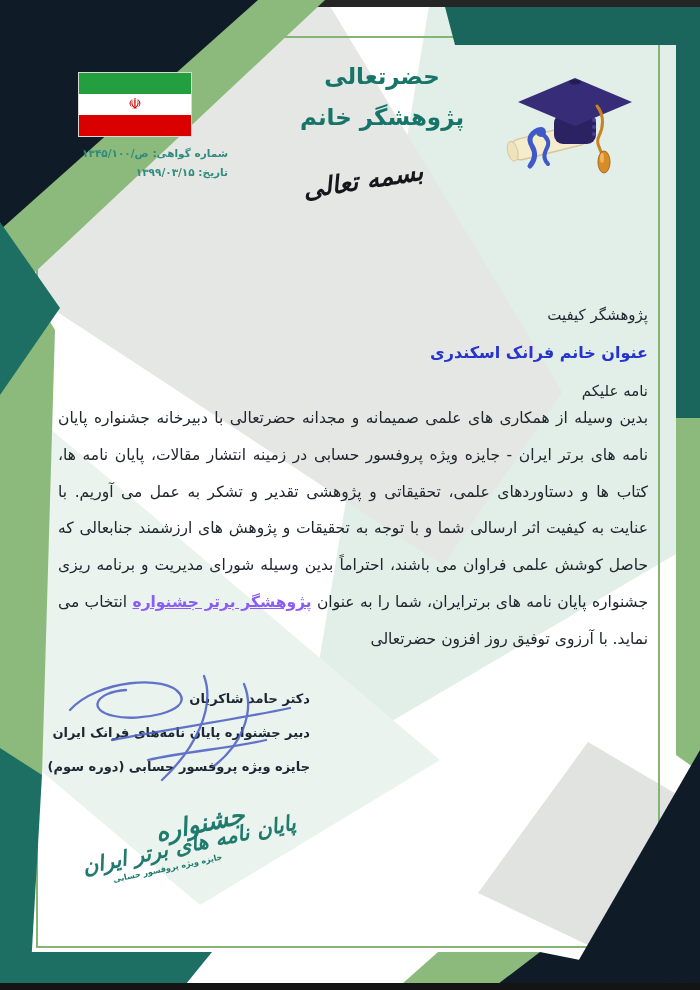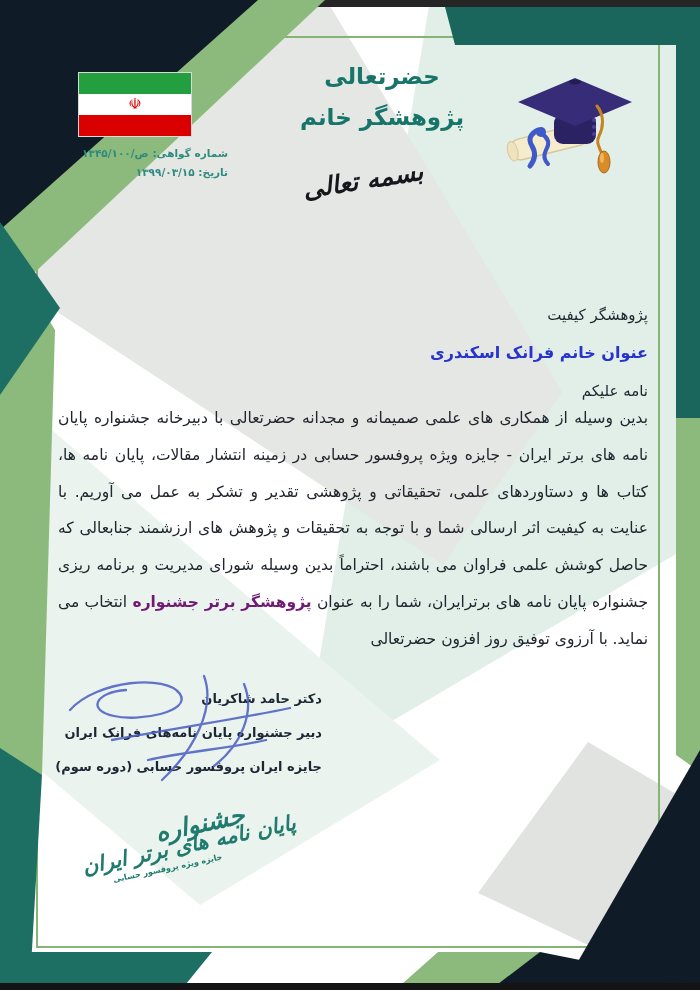--- a/index.html
+++ b/index.html
@@ -43,22 +43,22 @@
     color:#177468;font-weight:bold;font-size:23px;line-height:41px;}
   .besmele{position:absolute;left:268px;top:166px;width:190px;text-align:center;
     transform:rotate(-9deg);font-size:25px;font-weight:bold;font-style:italic;color:#14181d;}
   .capicon{position:absolute;left:498px;top:72px;width:150px;height:105px;}
   .greeting{position:absolute;right:52px;left:60px;top:296px;text-align:right;line-height:38px;color:#1d242e;}
   .greeting .hello{font-size:15px;font-weight:500;}
   .greeting .name{font-size:16px;font-weight:bold;color:#2633cc;}
   .bodytext{position:absolute;right:52px;left:58px;top:400px;
     font-size:15.5px;line-height:36.8px;color:#20262e;font-weight:500;
     text-align:justify;text-align-last:right;margin:0;}
-  .bodytext .hl{color:#701a75;font-weight:bold;}
-  .sigblock{position:absolute;left:40px;top:682px;width:282px;
+  .bodytext .hl{color:#8b5cf6;font-weight:bold;text-decoration:underline;}
+  .sigblock{position:absolute;left:28px;top:682px;width:282px;
     font-size:13px;font-weight:bold;color:#1c2733;line-height:34px;}
   .sigscribble{position:absolute;left:52px;top:668px;width:265px;height:125px;opacity:.88;}
   .logo{position:absolute;left:48px;top:812px;width:280px;height:135px;}
   .logo .rot{transform:rotate(-12deg);color:#207a6d;text-align:center;}
   .logo .l1{font-size:25px;font-weight:bold;font-style:italic;margin-left:30px;}
   .logo .l2{font-size:21px;font-weight:bold;font-style:italic;margin-top:-8px;}
   .logo .sub{font-size:8px;font-weight:bold;margin-top:2px;margin-right:110px;text-align:right;}
 </style>
 </head>
 <body>
@@ -132,21 +132,21 @@
       <div class="hello">نامه علیکم</div>
     </div>
 
     <p class="bodytext">
       <span>بدین وسیله از همکاری های علمی صمیمانه و مجدانه حضرتعالی با دبیرخانه جشنواره پایان نامه های برتر ایران - جایزه ویژه پروفسور حسابی در زمینه انتشار مقالات، پایان نامه ها، کتاب ها و دستاوردهای علمی، تحقیقاتی و پژوهشی تقدیر و تشکر به عمل می آوریم. با عنایت به کیفیت اثر ارسالی شما و با توجه به تحقیقات و پژوهش های ارزشمند جنابعالی که حاصل کوشش علمی فراوان می باشند، احتراماً بدین وسیله شورای مدیریت و برنامه ریزی جشنواره پایان نامه های برترایران، شما را به عنوان </span><span class="hl">پژوهشگر برتر جشنواره</span><span> انتخاب می  نماید. با آرزوی توفیق روز افزون حضرتعالی</span>
     </p>
 
     <div class="sigblock">
       <div>دکتر حامد شاکریان</div>
       <div>دبیر جشنواره پایان نامه‌های فرانک ایران</div>
-      <div>جایزه ایران پروفسور حسابی (دوره سوم)</div>
+      <div>جایزه ویژه پروفسور حسابی (دوره سوم)</div>
     </div>
 
     <svg class="sigscribble" viewBox="0 0 265 125">
       <g fill="none" stroke="#4d62c4" stroke-width="2.3" stroke-linecap="round">
         <path d="M18 42 C45 12 115 6 128 26 C140 44 86 54 62 48 C34 42 44 24 74 22"></path>
         <path d="M152 8 C164 40 142 82 110 112"></path>
         <path d="M60 72 C112 62 192 50 238 40"></path>
         <path d="M192 16 C204 45 188 78 162 98"></path>
         <path d="M96 92 C130 84 180 80 214 72"></path>
       </g>

